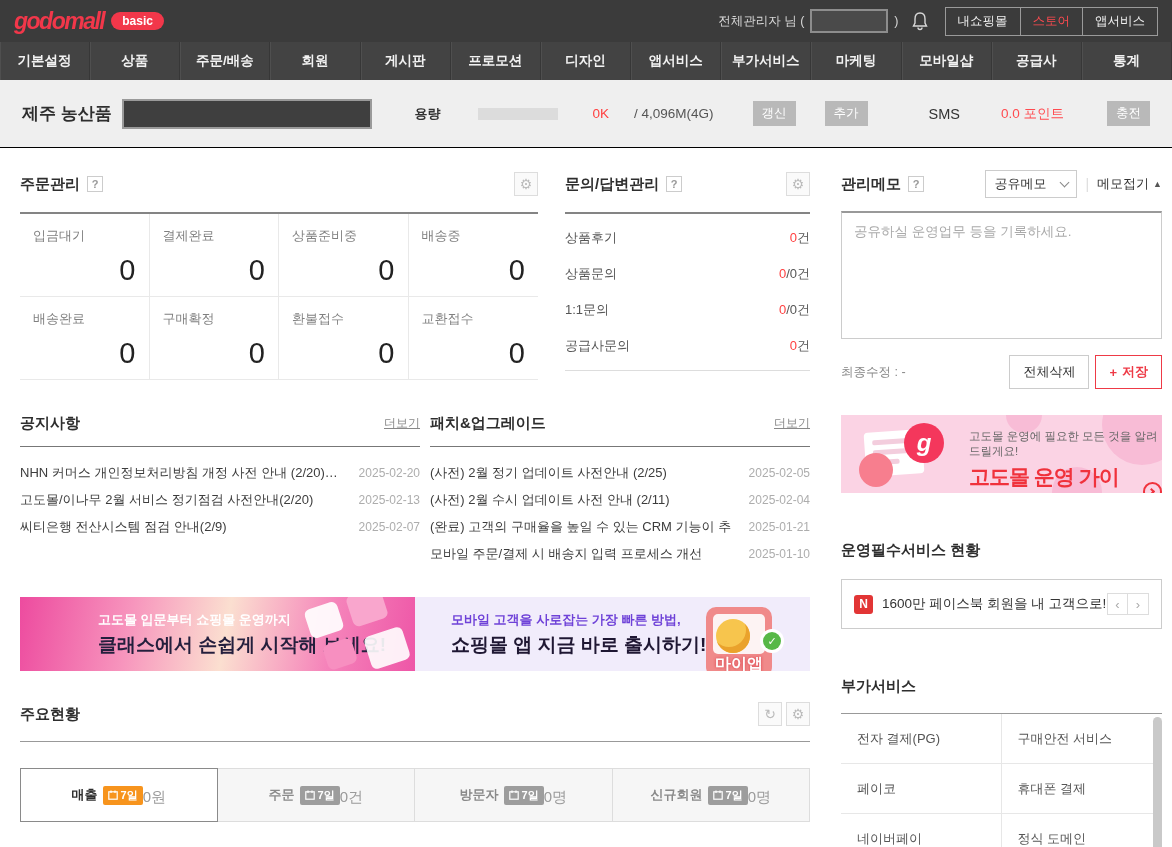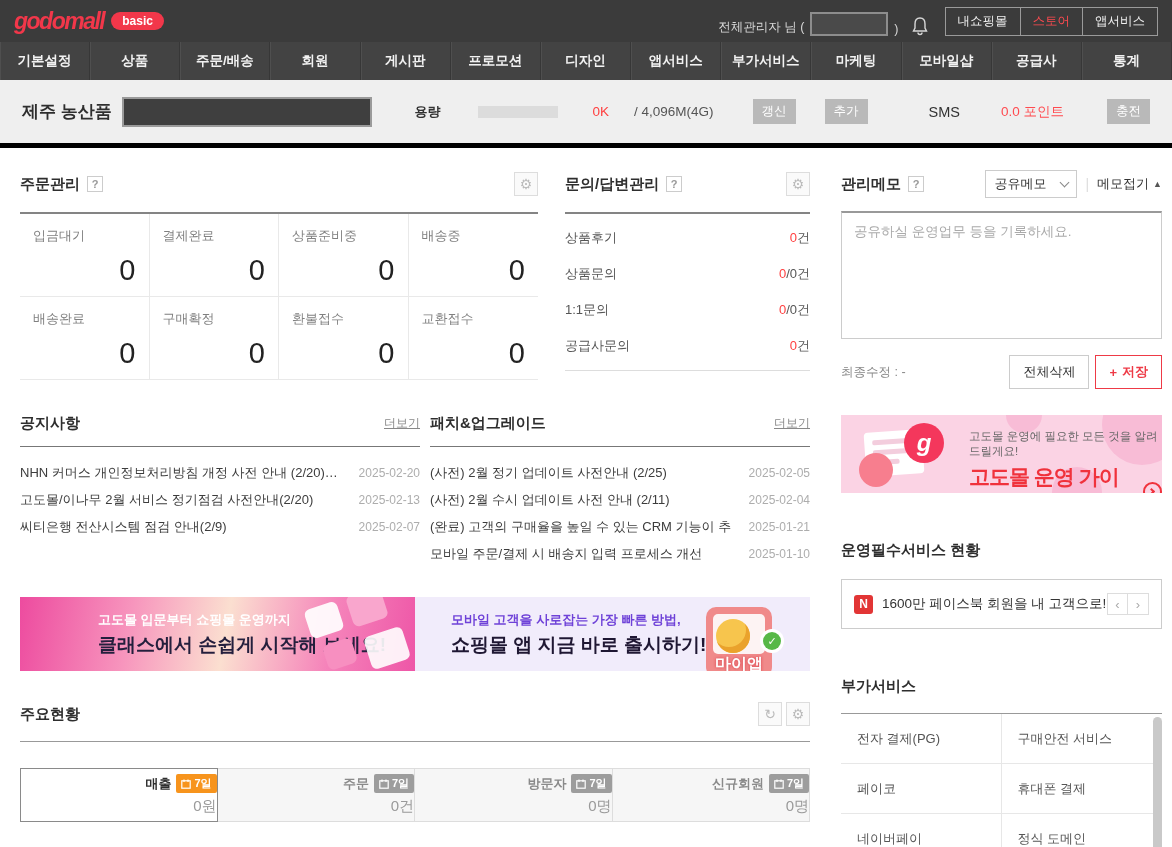--- a/index.html
+++ b/index.html
@@ -4,37 +4,37 @@
 <style>
   * { margin:0; padding:0; box-sizing:border-box; }
   html,body { width:1172px; height:847px; overflow:hidden; background:#fff;
     font-family:"Liberation Sans","DejaVu Sans",sans-serif; color:#333; }
 
   
   .hdr { height:42px; background:#3b3b3b; display:flex; align-items:center; padding:0 14px; }
   .logo { display:flex; align-items:center; gap:7px; cursor:pointer; }
   .logo-word { color:#f2374a; font-size:23px; font-weight:bold; letter-spacing:-1.5px; font-style:italic; }
   .logo-badge { background:#f2374a; color:#fff; font-size:12px; font-weight:bold; border-radius:11px; padding:2px 11px; font-style:normal; }
-  .hdr-right { margin-left:auto; display:flex; align-items:flex-end; gap:6px; }
+  .hdr-right { margin-left:auto; display:flex; align-items:center; gap:6px; }
   .admin-txt { color:#d8d8d8; font-size:12.5px; }
   .admin-input { width:78px; height:24px; background:#4a4a4a; border:2px solid #8d8d8d; }
   .bell { width:18px; height:20px; margin:0 10px 0 6px; display:inline-block; }
   .hdr-btns { display:flex; }
   .hdr-btn { border:1px solid #9a9a9a; border-left:none; padding:5px 12px; color:#f0f0f0; font-size:12.5px; cursor:pointer; background:transparent; }
   .hdr-btn:first-child { border-left:1px solid #9a9a9a; }
   .hdr-btn.red { color:#ff4b50; }
 
   
   .nav { height:38px; background:#434343; display:flex; }
   .nav-item { flex:1; display:flex; align-items:center; justify-content:center;
     color:#f2f2f2; font-size:13.5px; font-weight:bold; cursor:pointer;
     border-right:1px solid #373737; box-shadow:inset 1px 0 0 #4f4f4f; }
 
   
-  .sub { height:68px; background:#efefef; border-bottom:5px solid #000000;
+  .sub { height:68px; background:#efefef; border-bottom:1px solid #000000;
     display:flex; align-items:center; padding:0 22px; }
   .shop-name { font-size:17px; font-weight:bold; color:#2e2e2e; }
   .masked-input { width:250px; height:30px; background:#3f3f3f; border:2px solid #9a9a9a; margin-left:10px; }
   .sub-right { margin-left:auto; display:flex; align-items:center;gap:25px; }
   .cap-label { font-size:13px; font-weight:bold; color:#333; margin-right:12px; }
   .cap-bar { width:80px; height:12px; background:#dcdcdc; margin-right:10px; }
   .cap-used { color:#ff4040; font-size:13.5px; }
   .cap-total { color:#555; font-size:13.5px; margin-right:10px; }
   .gray-btn { background:#b9b9b9; color:#fff; font-size:12.5px; padding:4px 9px; border:none; cursor:pointer; margin-left:4px; }
   .sms-label { font-size:14.5px; color:#333; margin:0 16px 0 36px; }
@@ -100,21 +100,21 @@
   .check-in { width:18px; height:18px; background:#57b847; border-radius:50%; color:#fff; font-size:11px; font-weight:bold;
     display:flex; align-items:center; justify-content:center; }
   .myapp-label { position:absolute; left:0; right:0; bottom:2px; text-align:center; color:#fff; font-size:16px; font-weight:bold;
     text-shadow:0 0 3px #e2595f, 0 0 3px #e2595f; }
 
   
   .row4 { margin-top:28px; }
   .status-hr { margin-top:12px; border-top:1px solid #999; }
   .tabs { display:grid; grid-template-columns:repeat(4,1fr); margin-top:26px; }
   .tab { height:54px; background:#f6f6f6; border:1px solid #ddd; border-left:none;
-    display:flex; flex-direction:column; align-items:flex-end; justify-content:center; cursor:pointer; }
+    display:flex; flex-direction:row; align-items:center; justify-content:center; cursor:pointer; }
   .tab.active { background:#fff; border:1px solid #8a8a8a; }
   .tab-line { display:flex; align-items:center; gap:5px; }
   .tab-label { font-size:13px; color:#8a8a8a; font-weight:bold; }
   .tab.active .tab-label { color:#2e2e2e; }
   .tab-badge { display:inline-flex; align-items:center; gap:3px; background:#9d9d9d; color:#fff;
     font-size:11px; font-weight:bold; border-radius:2px; padding:2px 5px; }
   .tab.active .tab-badge { background:#f7941d; }
   .tab-val { font-size:15px; color:#9a9a9a; margin-top:4px; }
   .cal { display:inline-block; width:10px; height:10px; }
 

